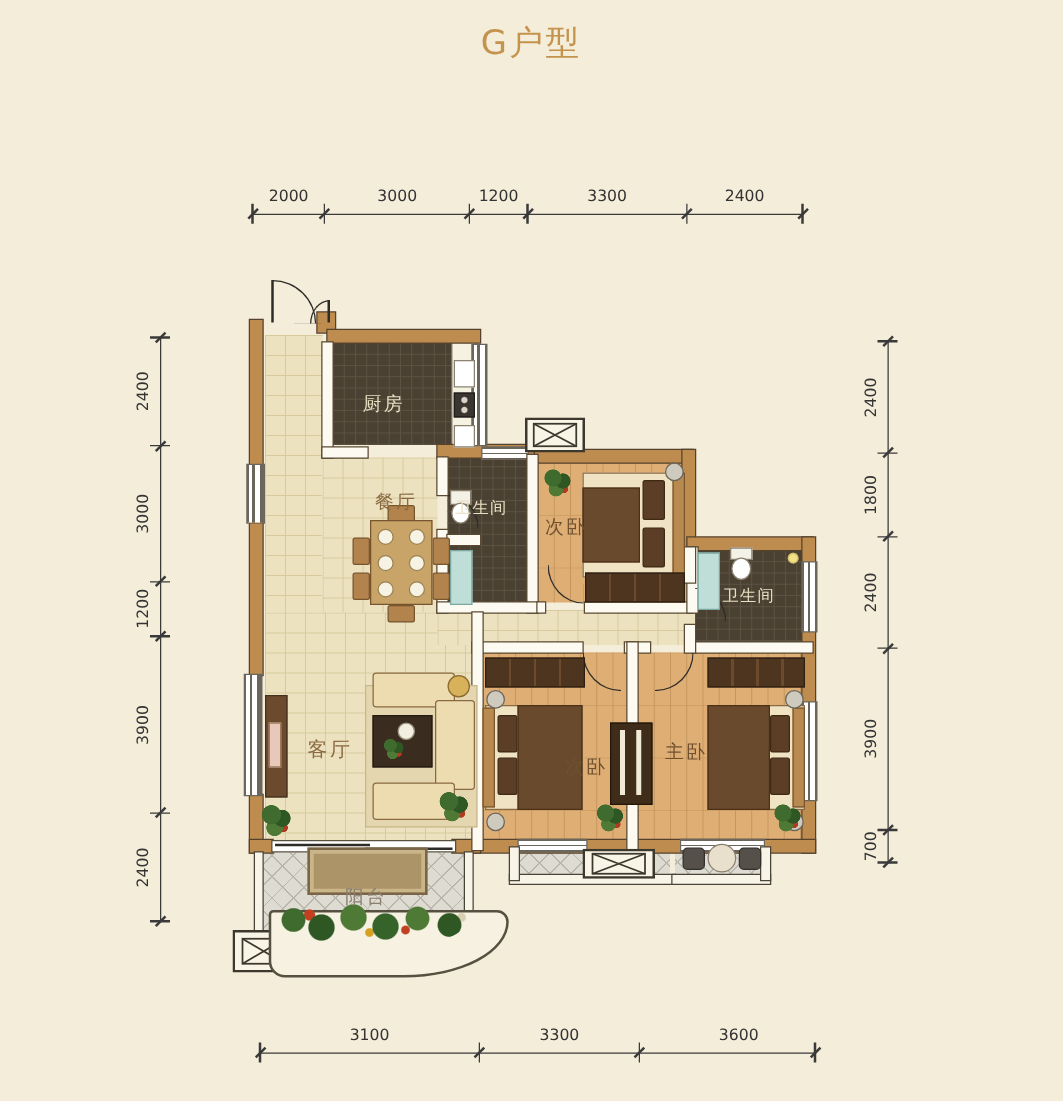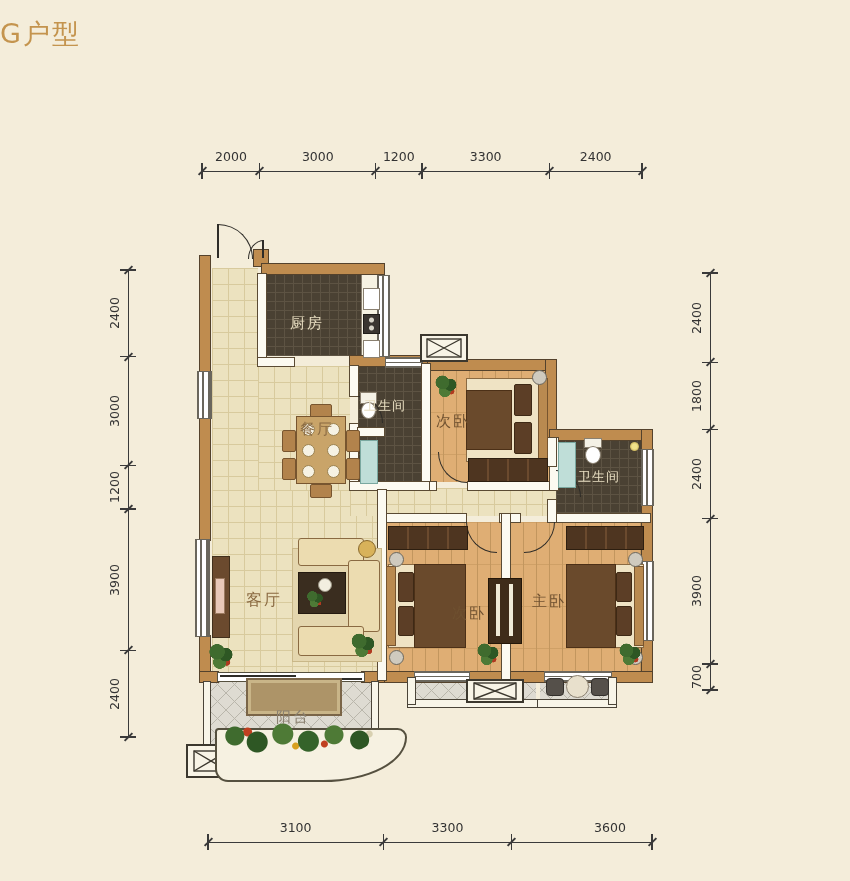--- a/index.html
+++ b/index.html
@@ -1,19 +1,19 @@
 <!DOCTYPE html>
 <html><head>
 <meta charset="utf-8">
 <style>
   html,body{margin:0;padding:0;}
   body{background:#f4edda;font-family:"DejaVu Sans","Liberation Sans",sans-serif;}
   .stage{position:relative;width:850px;height:881px;background:#f4edda;overflow:hidden;}
   .abs{position:absolute;}
-  .title{position:absolute;left:0;top:16px;width:100%;
+  .title{position:absolute;left:0;top:16px;width:100%;text-align:center;
          font-size:27px;color:#c4944e;letter-spacing:2px;}
   .subtitle{position:absolute;left:0;top:58px;width:100%;text-align:center;
          font-size:19px;color:#c4944e;letter-spacing:1px;}
   
   .dimline{position:absolute;background:#3a3a3a;}
   .dimtick{position:absolute;background:#3a3a3a;}
   .dimslash{position:absolute;width:11px;height:2px;background:#3a3a3a;transform:rotate(-45deg);}
   .dimlabel{position:absolute;font-size:12.5px;color:#333;white-space:nowrap;}
   
   .tile{background-color:#ece2bf;
@@ -96,21 +96,21 @@
       <div class="dimtick" style="left: 207.4px; top: 834px; width: 1.2px; height: 16px;"></div>
       <div class="dimslash" style="left: 202.5px; top: 841px;"></div>
       <div class="dimtick" style="left: 382.663px; top: 834px; width: 1.2px; height: 16px;"></div>
       <div class="dimslash" style="left: 377.763px; top: 841px;"></div>
       <div class="dimtick" style="left: 511.189px; top: 834px; width: 1.2px; height: 16px;"></div>
       <div class="dimslash" style="left: 506.289px; top: 841px;"></div>
       <div class="dimtick" style="left: 651.4px; top: 834px; width: 1.2px; height: 16px;"></div>
       <div class="dimslash" style="left: 646.5px; top: 841px;"></div>
       <div class="dimlabel" style="left: 295.632px; top: 820px; transform: translateX(-50%);">3100</div>
       <div class="dimlabel" style="left: 447.526px; top: 820px; transform: translateX(-50%);">3300</div>
-      <div class="dimlabel" style="left: 610px; top: 820px; transform: translateX(-50%);">3600</div>
+      <div class="dimlabel" style="left: 591px; top: 820px; transform: translateX(-50%);">3600</div>
       <div class="dimline" style="left: 127.5px; top: 270px; width: 1.2px; height: 467px;"></div>
       <div class="dimtick" style="left: 120px; top: 269.4px; width: 16px; height: 1.2px;"></div>
       <div class="dimslash" style="left: 122.5px; top: 269px;"></div>
       <div class="dimtick" style="left: 120px; top: 356.284px; width: 16px; height: 1.2px;"></div>
       <div class="dimslash" style="left: 122.5px; top: 355.884px;"></div>
       <div class="dimtick" style="left: 120px; top: 464.888px; width: 16px; height: 1.2px;"></div>
       <div class="dimslash" style="left: 122.5px; top: 464.488px;"></div>
       <div class="dimtick" style="left: 120px; top: 508.33px; width: 16px; height: 1.2px;"></div>
       <div class="dimslash" style="left: 122.5px; top: 507.93px;"></div>
       <div class="dimtick" style="left: 120px; top: 649.516px; width: 16px; height: 1.2px;"></div>
@@ -329,21 +329,21 @@
       radial-gradient(circle at 46% 70%,#d8a020 3px,transparent 4px),
       radial-gradient(circle at 64% 65%,#c04020 3px,transparent 4px),
       radial-gradient(circle at 92% 40%,#d8d0b0 3px,transparent 4px);"></div>
     <div class="abs plant" style="left:208px;top:642px;width:26px;height:28px;"></div>
 
     <div class="abs" style="left:546px;top:678px;width:16px;height:16px;border-radius:4px;background:#55504a;border:1px solid #33302c;"></div>
     <div class="abs" style="left:566px;top:675px;width:21px;height:21px;border-radius:50%;background:#e8e0cc;border:1px solid #8a8070;"></div>
     <div class="abs" style="left:591px;top:678px;width:16px;height:16px;border-radius:4px;background:#55504a;border:1px solid #33302c;"></div>
 
     <span class="rlabel lab-light" style="left:290px;top:314px;">厨房</span>
-    <span class="rlabel lab-dark" style="left:300px;top:392px;color:#8a6a42;margin-top:28px;">餐厅</span>
+    <span class="rlabel lab-dark" style="left:300px;top:392px;color:#8a6a42;">餐厅</span>
     <span class="rlabel lab-light" style="left:364px;top:397px;font-size:13px;letter-spacing:1px;">卫生间</span>
     <span class="rlabel lab-dark" style="left:436px;top:412px;">次卧</span>
     <span class="rlabel lab-light" style="left:578px;top:468px;font-size:13px;letter-spacing:1px;">卫生间</span>
     <span class="rlabel lab-dark" style="left:246px;top:590px;color:#8a6a42;font-size:16px;">客厅</span>
     <span class="rlabel lab-dark" style="left:452px;top:604px;">次卧</span>
     <span class="rlabel lab-dark" style="left:532px;top:592px;">主卧</span>
     <span class="rlabel" style="left:276px;top:708px;color:#8a8070;">阳台</span>
 
   </div>
 </div>

